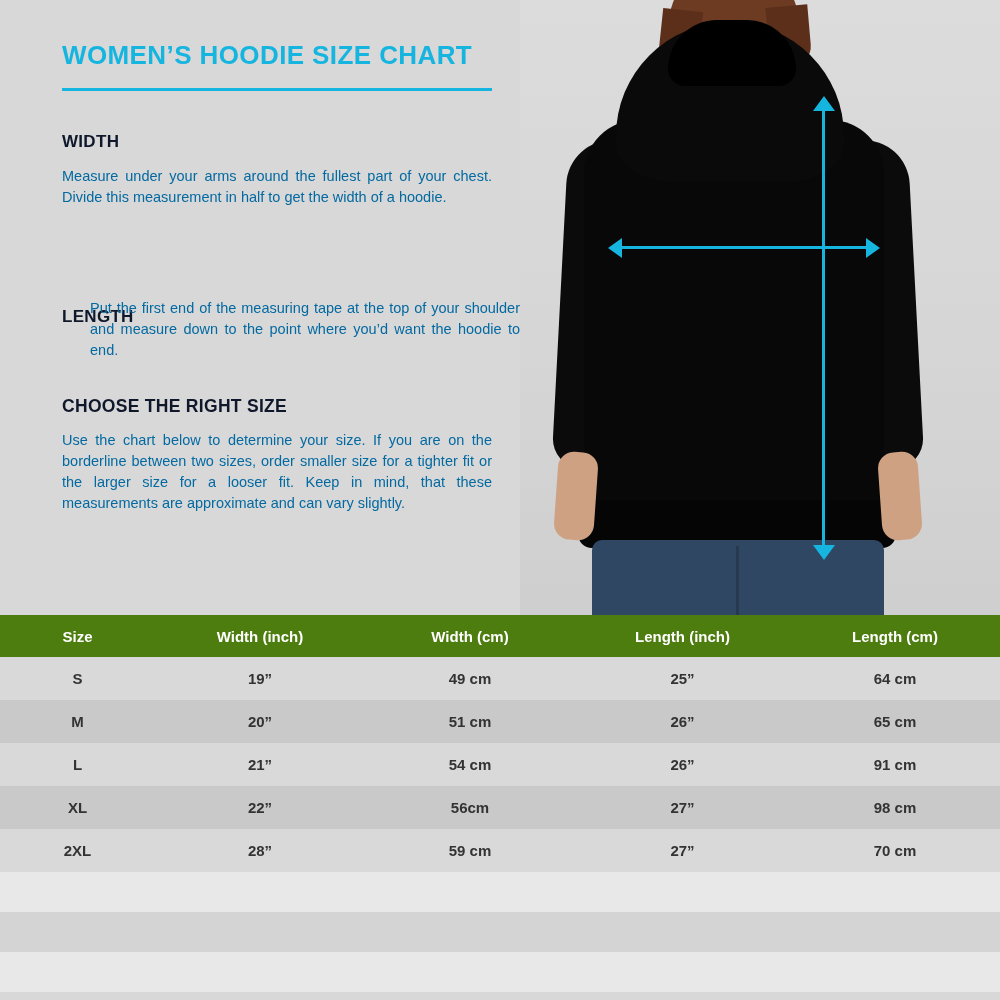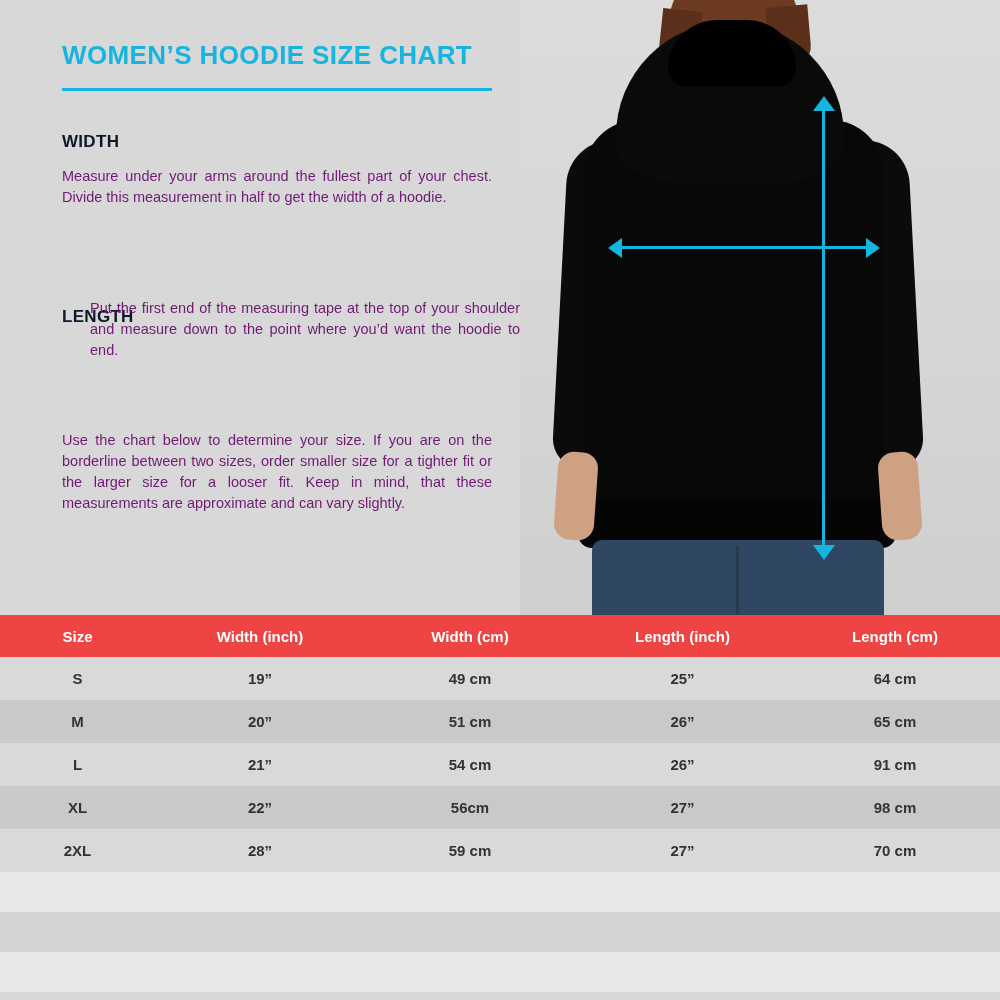--- a/index.html
+++ b/index.html
@@ -214,21 +214,21 @@
     font-weight: bold;
     color: #0f172a;
     letter-spacing: .3px;
   }
   .sec-body {
     position: absolute;
     left: 62px;
     width: 430px;
     font-size: 14.5px;
     line-height: 21px;
-    color: #701a75;
+    color: #0369a1;
     text-align: justify;
   }
   #width-head { top: 132px; }
   #width-body { top: 166px; }
   #length-head { top: 264px; margin-top: 43px; }
   #length-body { top: 298px; margin-left: 28px; }
   #choose-head { top: 396px; font-size: 17.5px; }
   #choose-body { top: 430px; }
 
   
@@ -238,21 +238,21 @@
     top: 615px;
     width: 1000px;
   }
   .trow {
     display: flex;
     width: 1000px;
     height: 43px;
     align-items: center;
   }
   .thead {
-    background: #ef4444;
+    background: #4d7c0f;
     color: #fff;
     font-weight: bold;
     font-size: 15px;
     height: 42px;
   }
   .trow .cell {
     text-align: center;
     font-size: 15px;
     font-weight: bold;
     color: #333;
@@ -308,20 +308,21 @@
   <div class="panel">
     <div class="chart-title">WOMEN’S HOODIE SIZE CHART</div>
     <div class="title-rule"></div>
 
     <div class="sec-head" id="width-head">WIDTH</div>
     <div class="sec-body" id="width-body">Measure under your arms around the fullest part of your chest. Divide this measurement in half to get the width of a hoodie.</div>
 
     <div class="sec-head" id="length-head">LENGTH</div>
     <div class="sec-body" id="length-body">Put the first end of the measuring tape at the top of your shoulder and measure down to the point where you’d want the hoodie to end.</div>
 
+    <div class="sec-head" id="choose-head">CHOOSE THE RIGHT SIZE</div>
     <div class="sec-body" id="choose-body">Use the chart below to determine your size. If you are on the borderline between two sizes, order smaller size for a tighter fit or the larger size for a looser fit. Keep in mind, that these measurements are approximate and can vary slightly.</div>
   </div>
 
   <div class="table">
 
     <div class="trow thead">
       <div class="cell c0">Size</div>
       <div class="cell c1">Width (inch)</div>
       <div class="cell c2">Width (cm)</div>
       <div class="cell c3">Length (inch)</div>

